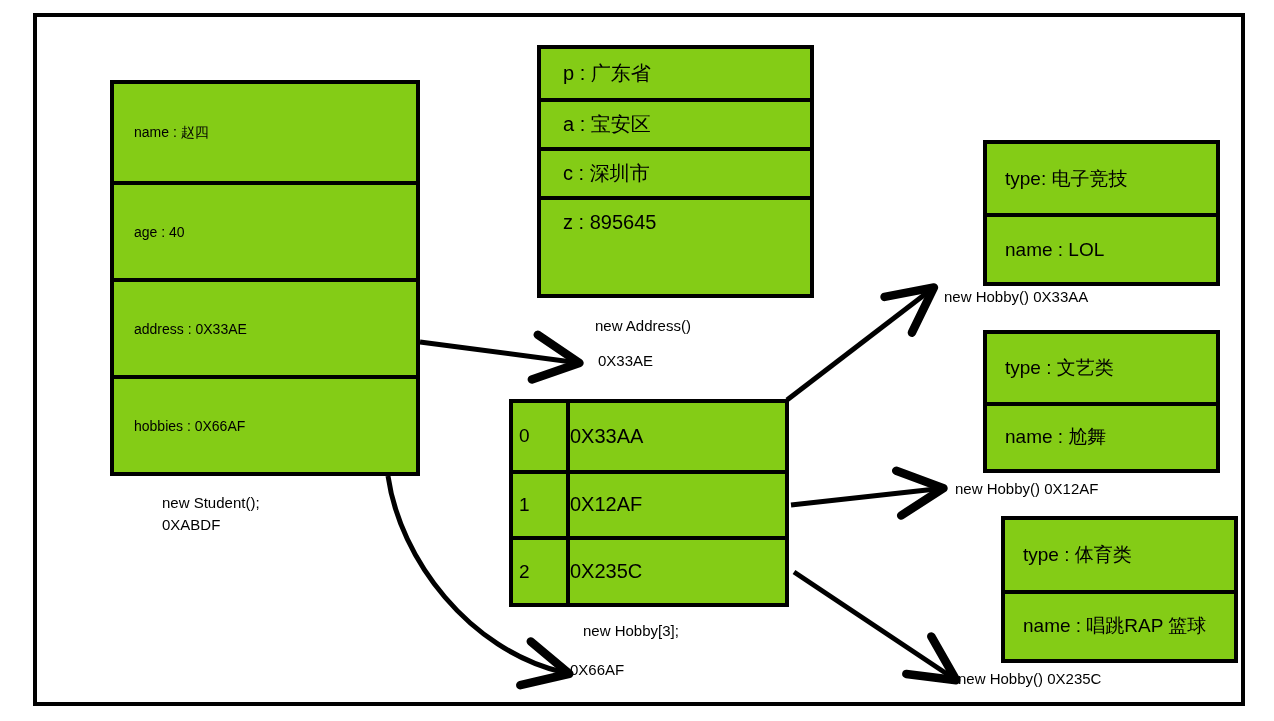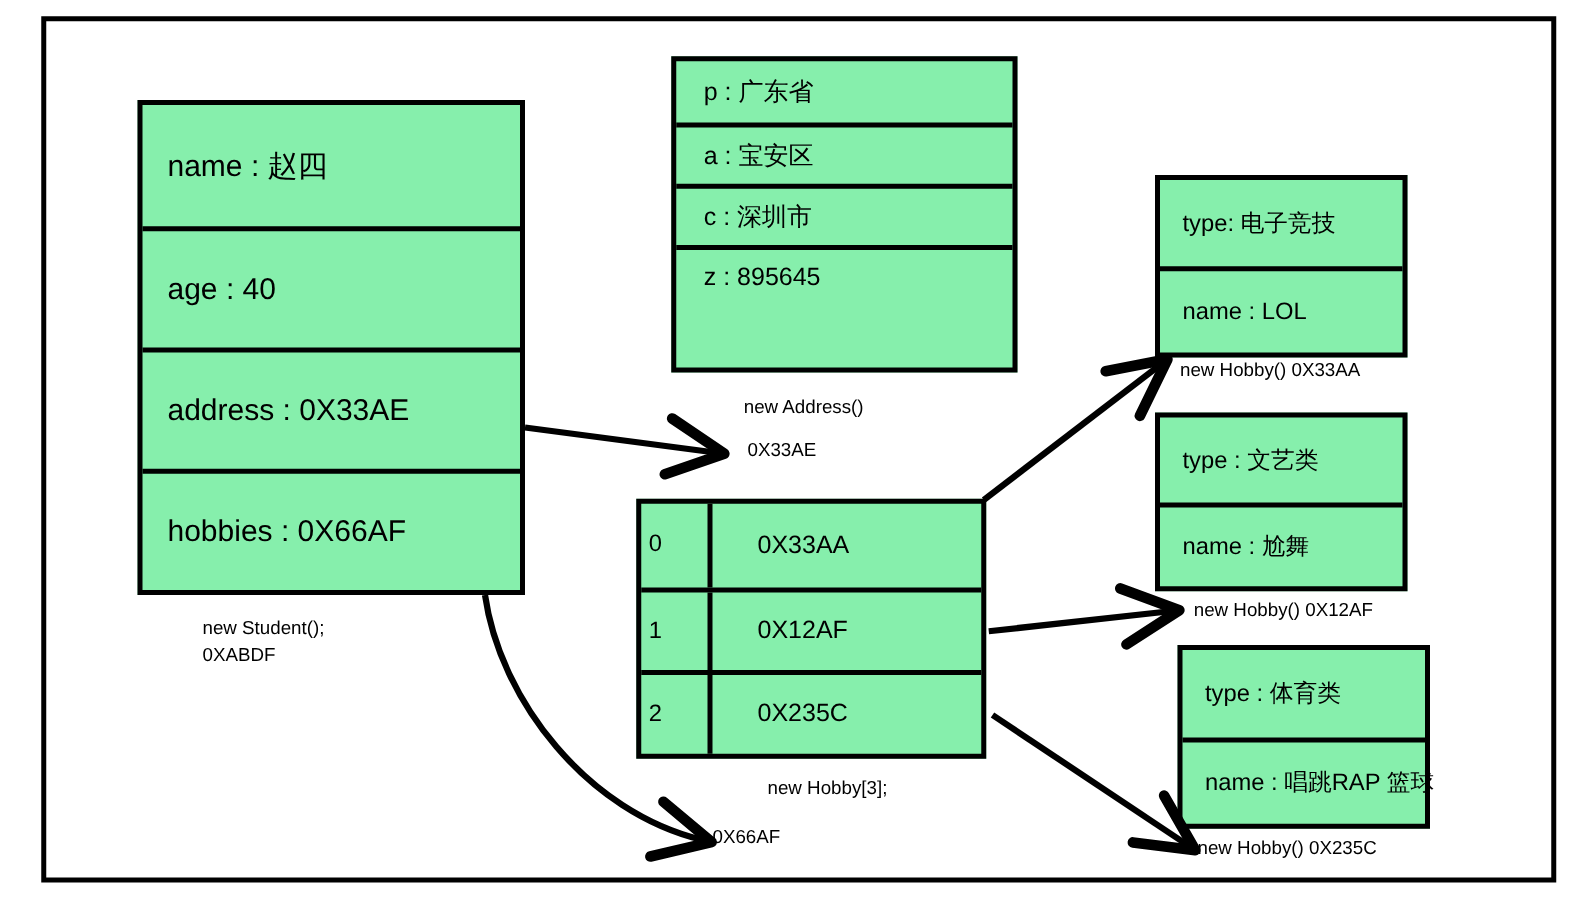--- a/index.html
+++ b/index.html
@@ -26,21 +26,21 @@
     width: 1212px;
     height: 693px;
     border: 4px solid #000000;
     box-sizing: border-box;
   }
   
   .obj-box {
     position: absolute;
     border: 4px solid #000000;
     box-sizing: border-box;
-    background: #86efac;
+    background: #84cc16;
   }
   .obj-row {
     position: relative;
     box-sizing: border-box;
     display: flex;
     align-items: center;
     color: #000000;
     white-space: nowrap;
   }
   .obj-row + .obj-row {
@@ -49,21 +49,21 @@
   
   #student-box {
     left: 110px;
     top: 80px;
     width: 310px;
     height: 396px;
   }
   #student-box .obj-row {
     height: 25%;
     padding-left: 20px;
-    font-size: 24px;
+    font-size: 14px;
   }
   
   #address-box {
     left: 537px;
     top: 45px;
     width: 277px;
     height: 253px;
   }
   #address-box .obj-row {
     height: 20%;
@@ -93,27 +93,26 @@
     padding-left: 6px;
     font-size: 19px;
     box-sizing: border-box;
     border-right: 4px solid #000000;
     height: 100%;
     display: flex;
     align-items: center;
   }
   #hobby-array-box .arr-value {
     flex: 1 1 auto;
-    padding-left: 36px;
     font-size: 20px;
   }
   
   .hobby-box {
-    left: 924px;
-    width: 202px;
+    left: 983px;
+    width: 237px;
     text-align: center;
   }
   #hobby-box-0 { top: 140px;  height: 146px; }
   #hobby-box-1 { top: 330px;  height: 143px; }
   #hobby-box-2 { top: 516px;  height: 147px; margin-left: 18px; }
   .hobby-box .obj-row {
     height: 50%;
     padding-left: 18px;
     font-size: 19px;
   }
@@ -121,21 +120,21 @@
   .caption {
     position: absolute;
     color: #000000;
     white-space: nowrap;
     font-size: 15px;
     line-height: 1.45;
   }
   #student-caption   { left: 162px; top: 492px; }
   #address-caption   { left: 595px; top: 315px; }
   #address-addr      { left: 598px; top: 350px; }
-  #array-caption     { left: 614px; top: 620px; }
+  #array-caption     { left: 583px; top: 620px; }
   #array-addr        { left: 570px; top: 659px; }
   #hobby-caption-0   { left: 944px; top: 286px; }
   #hobby-caption-1   { left: 955px; top: 478px; }
   #hobby-caption-2   { left: 958px; top: 668px; }
 
   #arrow-layer {
     position: absolute;
     left: 0;
     top: 0;
     width: 1274px;

